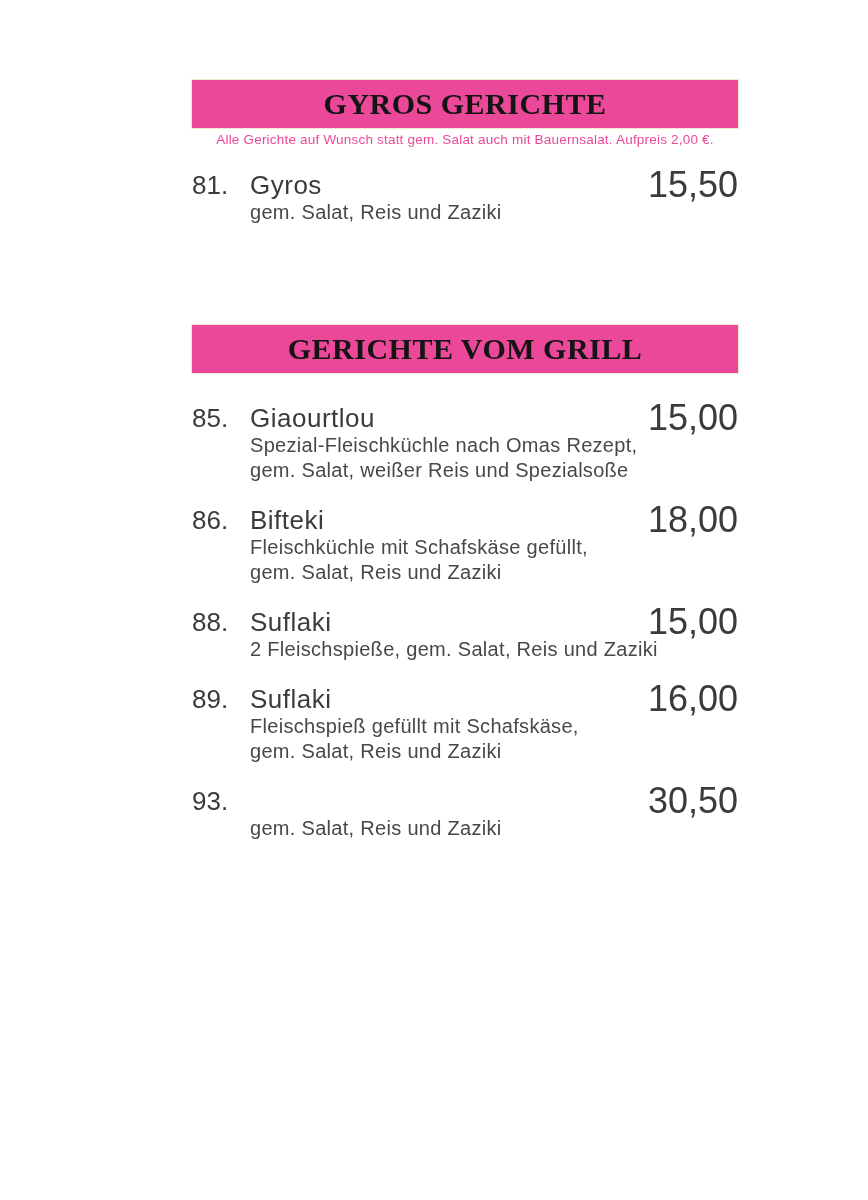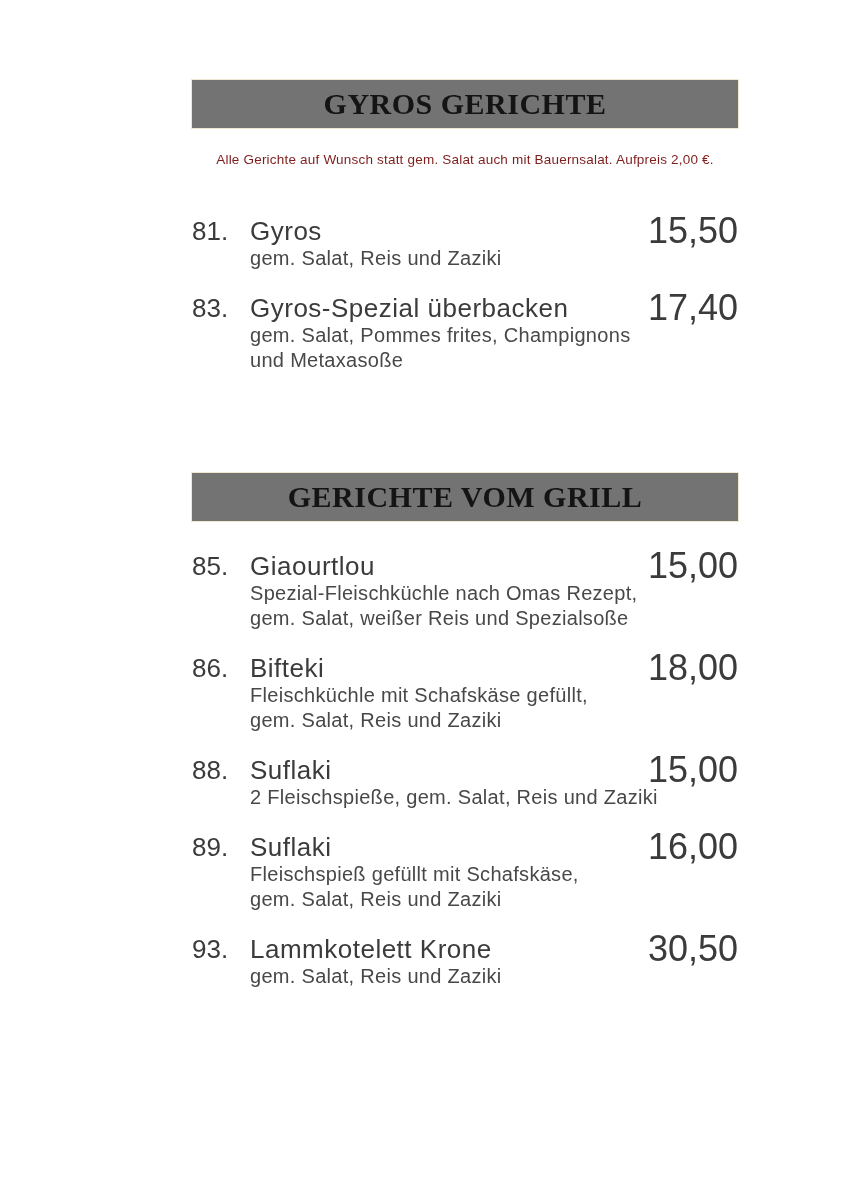--- a/index.html
+++ b/index.html
@@ -15,43 +15,43 @@
     overflow: hidden;
   }
   .content {
     position: absolute;
     left: 192px;
     top: 0;
     width: 546px;
   }
   .banner {
     height: 48px;
-    background: #737373;
+    background: #ec4899;
     display: flex;
     align-items: center;
     justify-content: center;
     box-shadow: 0 0 0 1px #efe7d2;
   }
   .banner-text {
     font-family: "Liberation Serif", serif;
     font-weight: 700;
     font-size: 30px;
     letter-spacing: 0.5px;
     color: #141414;
   }
   .banner-1 { margin-top: 80px; }
   .banner-2 { margin-top: 100px; }
   .section-note {
-    margin-top: 24px;
+    margin-top: 4px;
     text-align: center;
     font-size: 13.5px;
     letter-spacing: 0.2px;
-    color: #7f1d1d;
+    color: #ec4899;
   }
-  .items { margin-top: 49px; }
+  .items { margin-top: 23px; }
   .items-2 { margin-top: 30px; }
   .item {
     display: grid;
     grid-template-columns: 58px 1fr auto;
     margin-bottom: 22px;
   }
   .item-number {
     grid-column: 1;
     font-size: 26px;
     line-height: 30px;
@@ -91,27 +91,20 @@
     </div>
     <div class="section-note">Alle Gerichte auf Wunsch statt gem. Salat auch mit Bauernsalat. Aufpreis 2,00 €.</div>
 
     <div class="items">
       <div class="item">
         <div class="item-number">81.</div>
         <div class="item-name">Gyros</div>
         <div class="item-price">15,50</div>
         <div class="item-desc">gem. Salat, Reis und Zaziki</div>
       </div>
-      <div class="item">
-        <div class="item-number">83.</div>
-        <div class="item-name">Gyros-Spezial überbacken</div>
-        <div class="item-price">17,40</div>
-        <div class="item-desc">gem. Salat, Pommes frites, Champignons
-und Metaxasoße</div>
-      </div>
     </div>
 
     <div class="banner banner-2">
       <span class="banner-text">GERICHTE VOM GRILL</span>
     </div>
 
     <div class="items items-2">
       <div class="item">
         <div class="item-number">85.</div>
         <div class="item-name">Giaourtlou</div>
@@ -134,20 +127,19 @@
       </div>
       <div class="item">
         <div class="item-number">89.</div>
         <div class="item-name">Suflaki</div>
         <div class="item-price">16,00</div>
         <div class="item-desc">Fleischspieß gefüllt mit Schafskäse,
 gem. Salat, Reis und Zaziki</div>
       </div>
       <div class="item">
         <div class="item-number">93.</div>
-        <div class="item-name">Lammkotelett Krone</div>
         <div class="item-price">30,50</div>
         <div class="item-desc">gem. Salat, Reis und Zaziki</div>
       </div>
     </div>
 
   </div>
 </div>
 
 </body></html>

